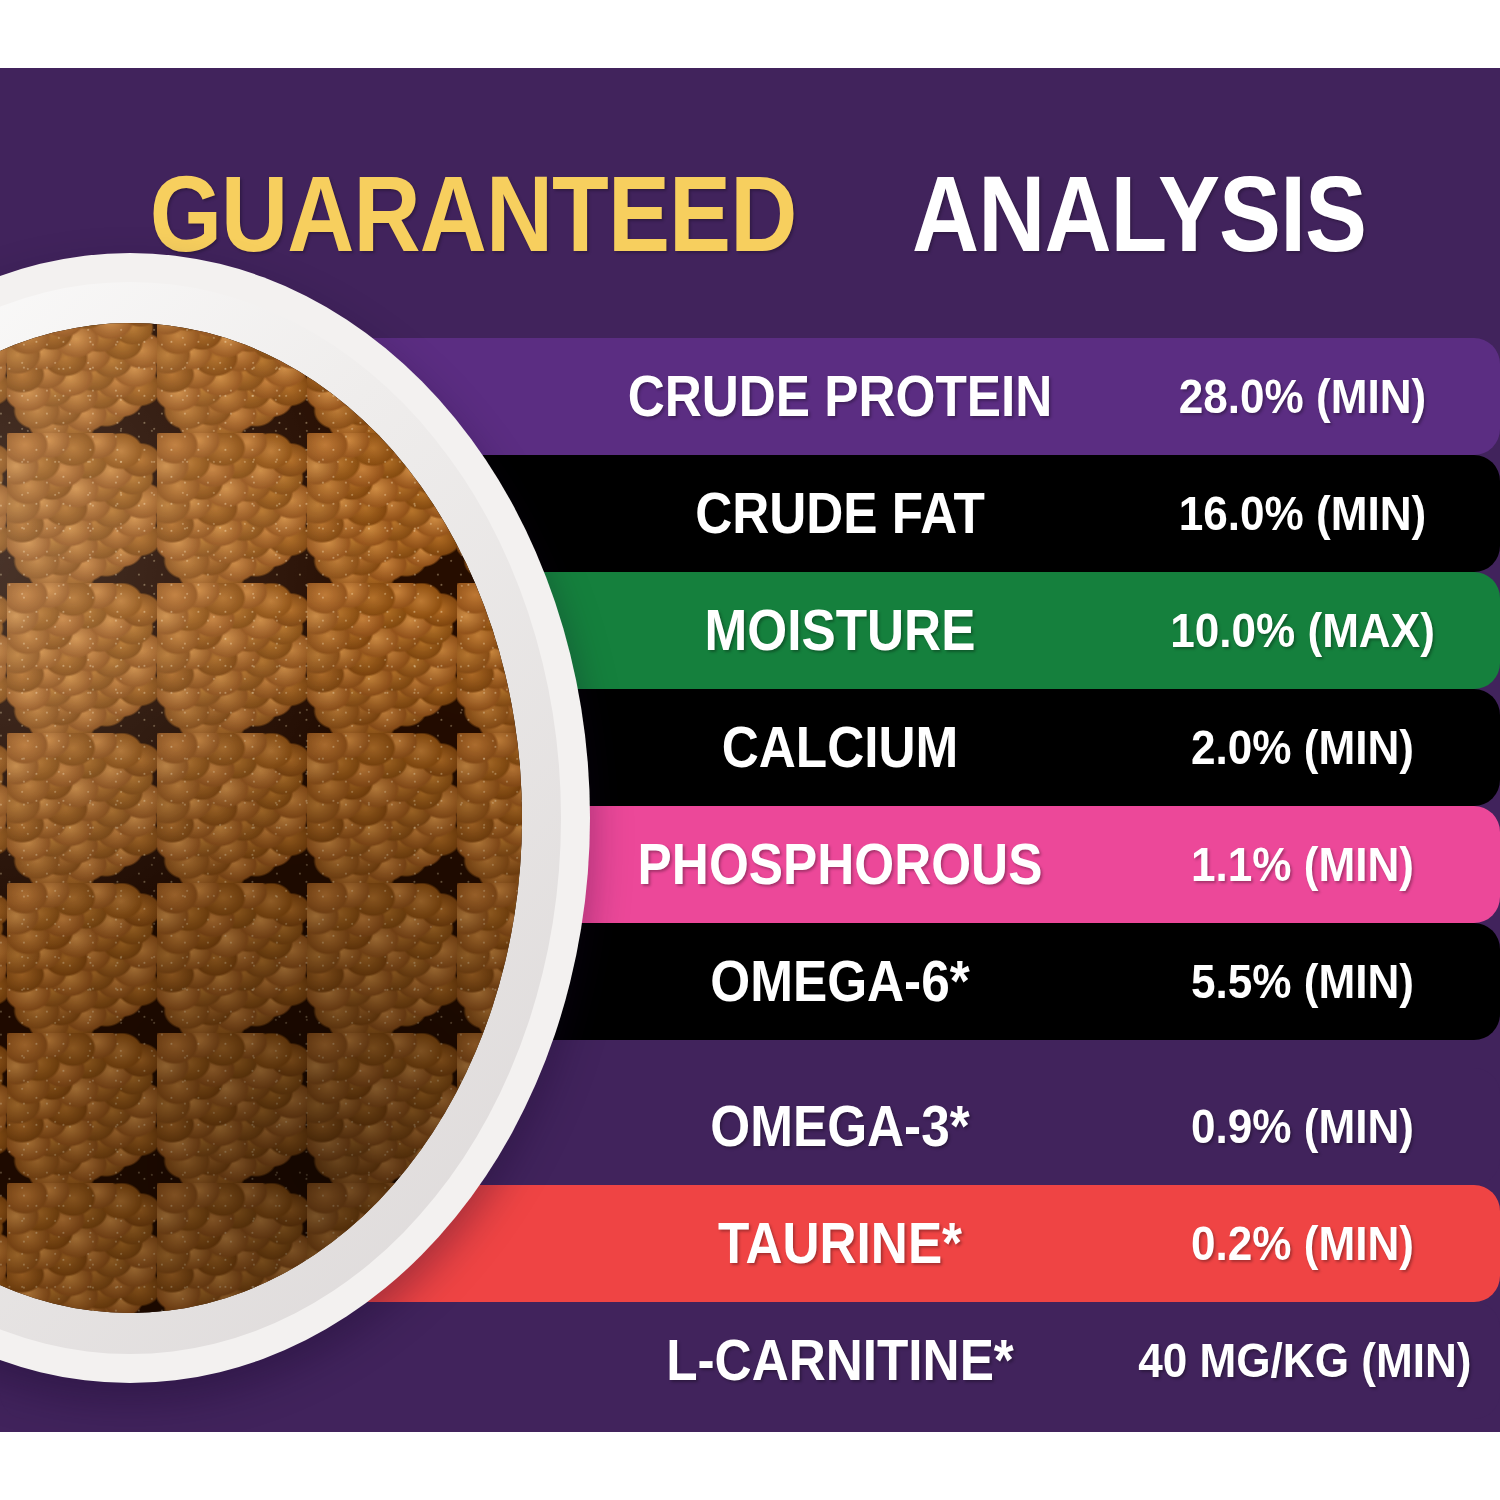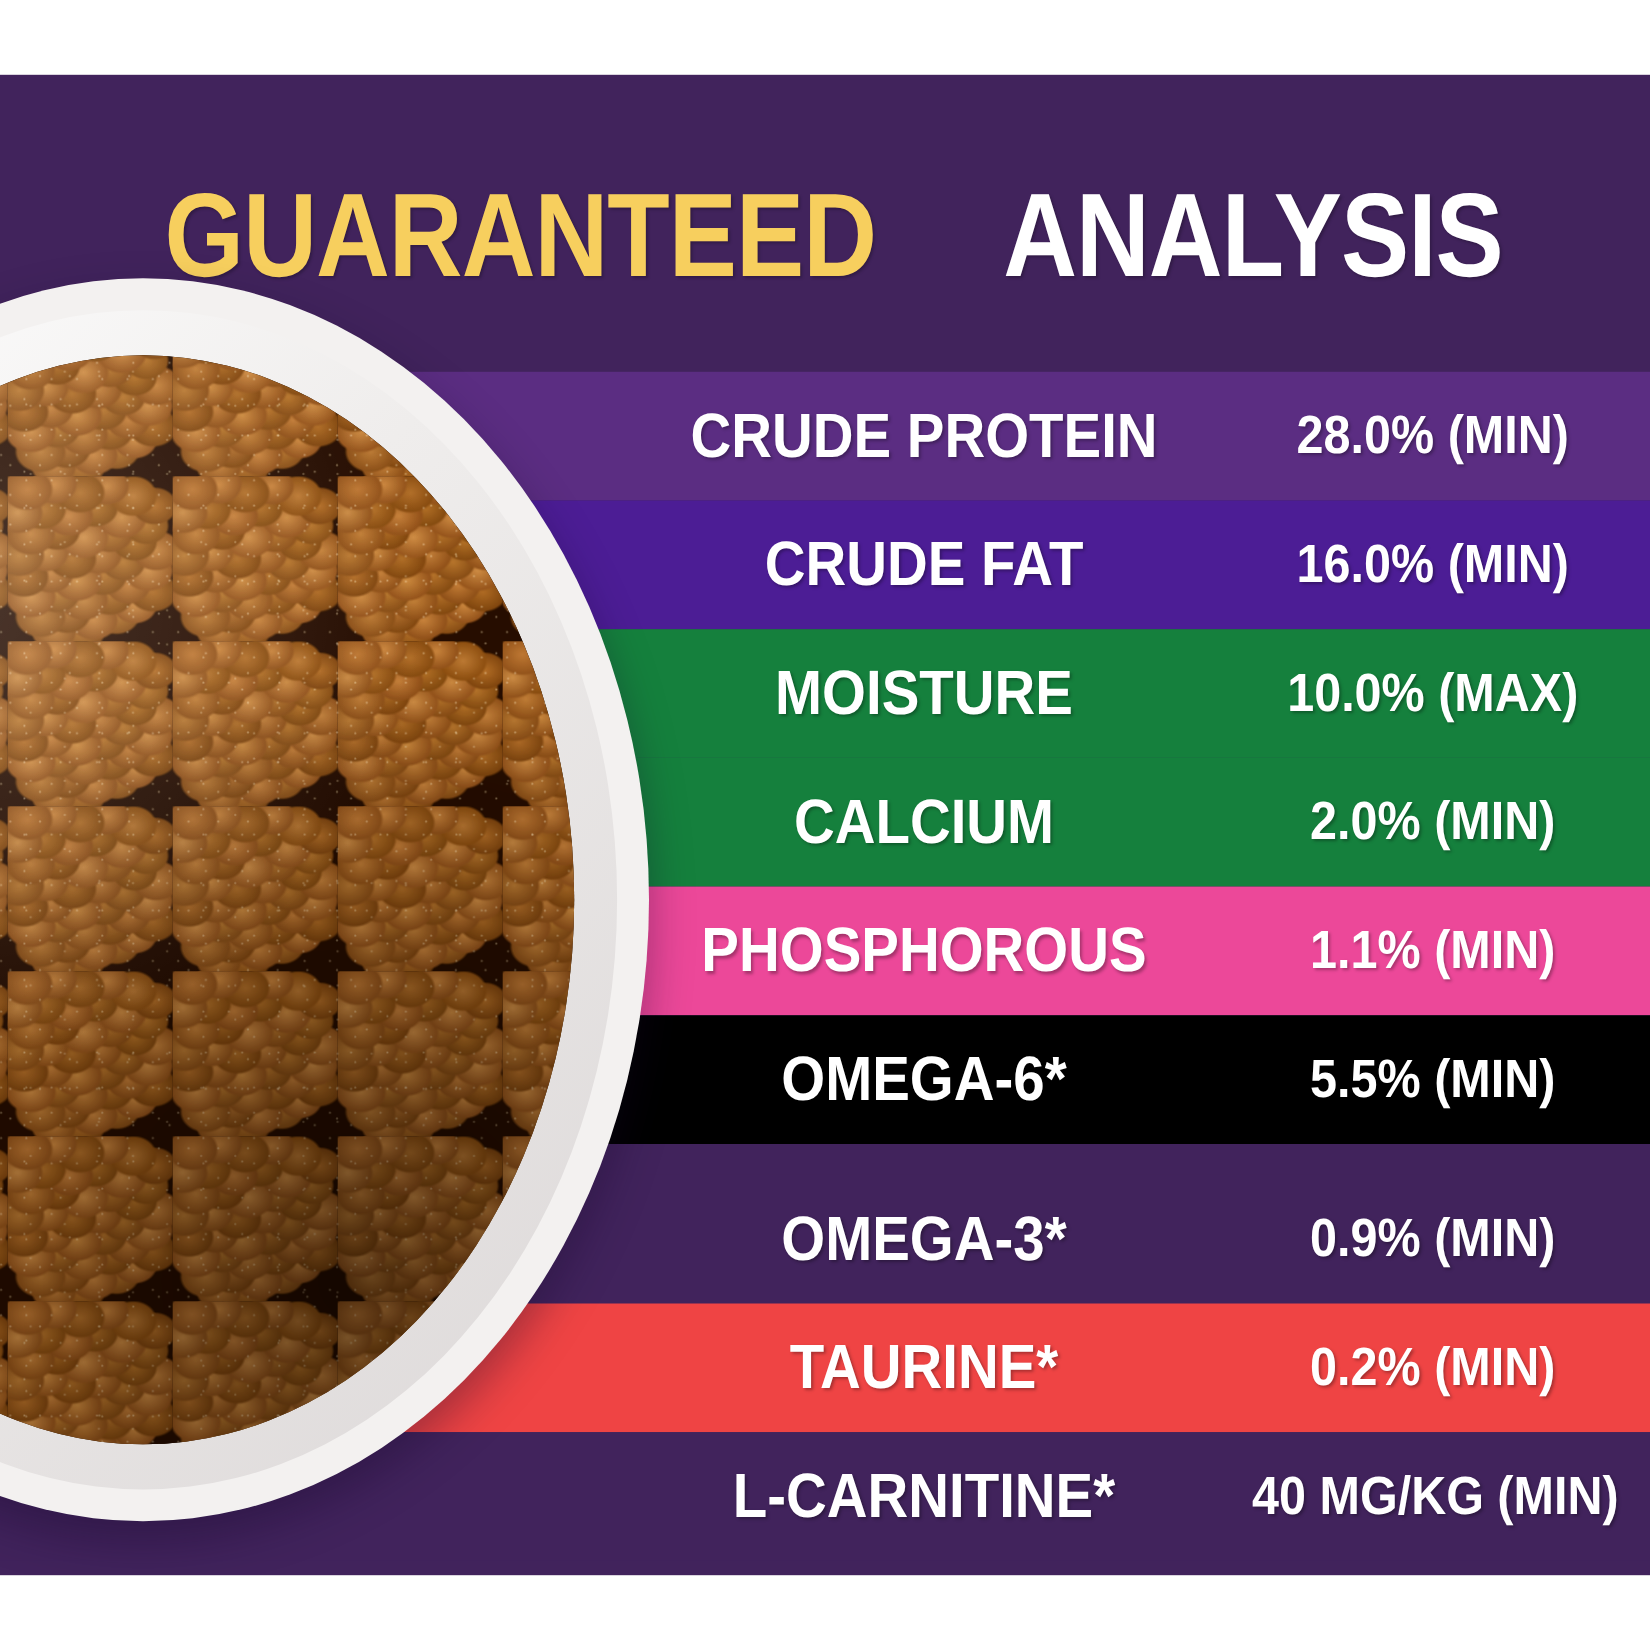--- a/index.html
+++ b/index.html
@@ -58,20 +58,21 @@
     left: 0;
     top: 270px;
     width: 1500px;
   }
   .row {
     position: relative;
     height: 117px;
     width: 1500px;
     display: flex;
     align-items: center;
+    border-radius: 26px;
   }
   .row.light { background: #5B2D82; }
   .row.dark  { background: #41235C; }
 
   .row-label,
   .row-value {
     color: #FFFFFF;
     font-weight: 700;
     line-height: 1;
     white-space: nowrap;
@@ -214,32 +215,32 @@
       <span class="title-word white">ANALYSIS</span>
     </div>
 
     <div id="rows">
 
       <div class="row light" style="background: rgb(91, 45, 130);">
         <span class="row-label">CRUDE PROTEIN</span>
         <span class="row-value">28.0% (MIN)</span>
       </div>
 
-      <div class="row dark" style="background: #4c1d95;">
+      <div class="row dark" style="background: #000000;">
         <span class="row-label">CRUDE FAT</span>
         <span class="row-value">16.0% (MIN)</span>
       </div>
 
 
       <div class="row dark" style="background: #15803d;">
         <span class="row-label">MOISTURE</span>
         <span class="row-value">10.0% (MAX)</span>
       </div>
 
-      <div class="row light" style="background: #15803d;">
+      <div class="row light" style="background: #000000;">
         <span class="row-label">CALCIUM</span>
         <span class="row-value">2.0% (MIN)</span>
       </div>
 
       <div class="row dark" style="background: #ec4899;">
         <span class="row-label">PHOSPHOROUS</span>
         <span class="row-value">1.1% (MIN)</span>
       </div>
 
       <div class="row light" style="background: #000000;">

